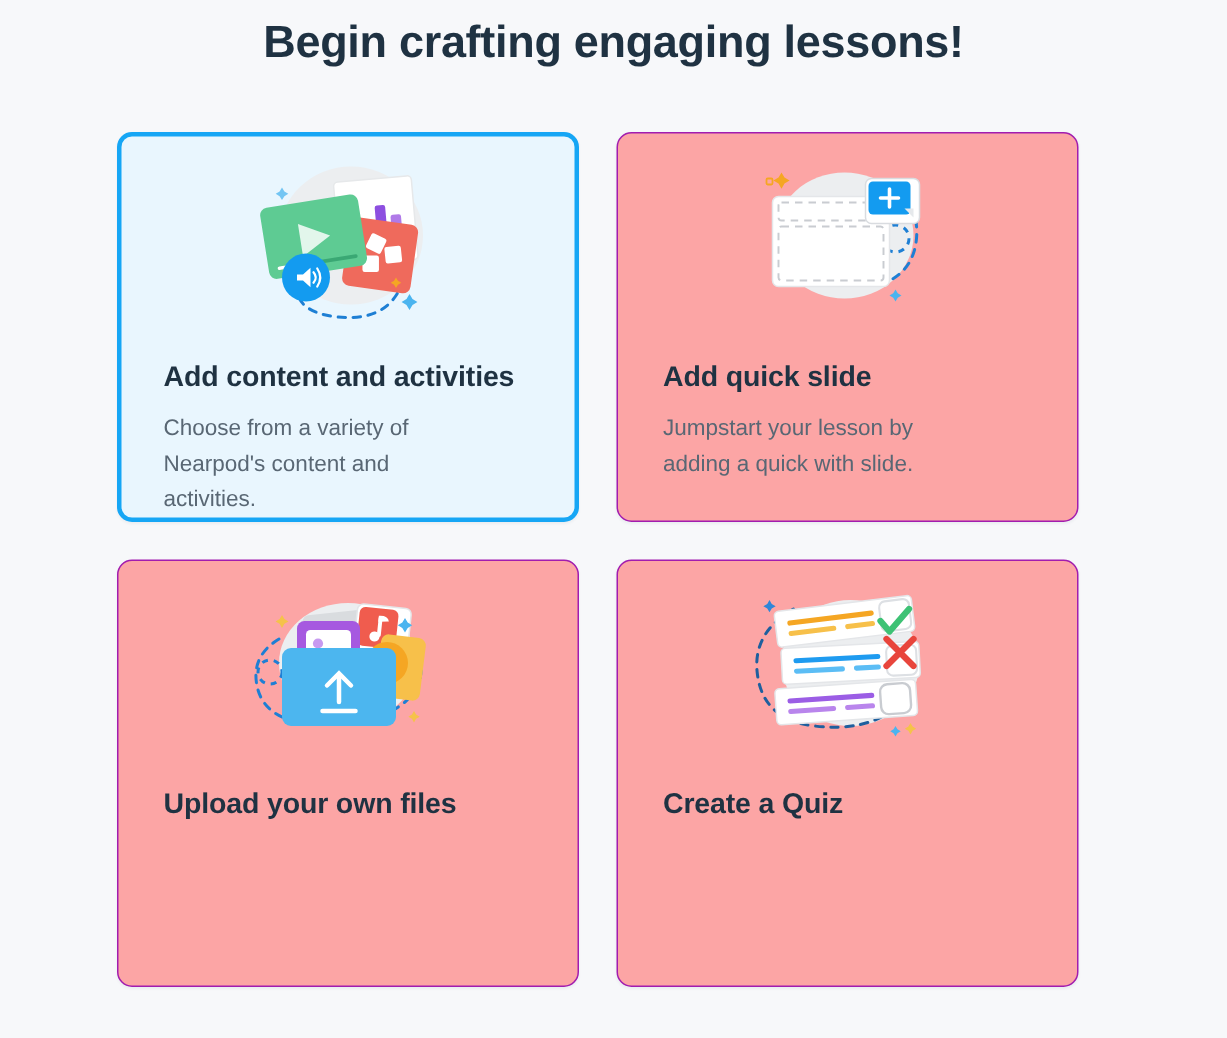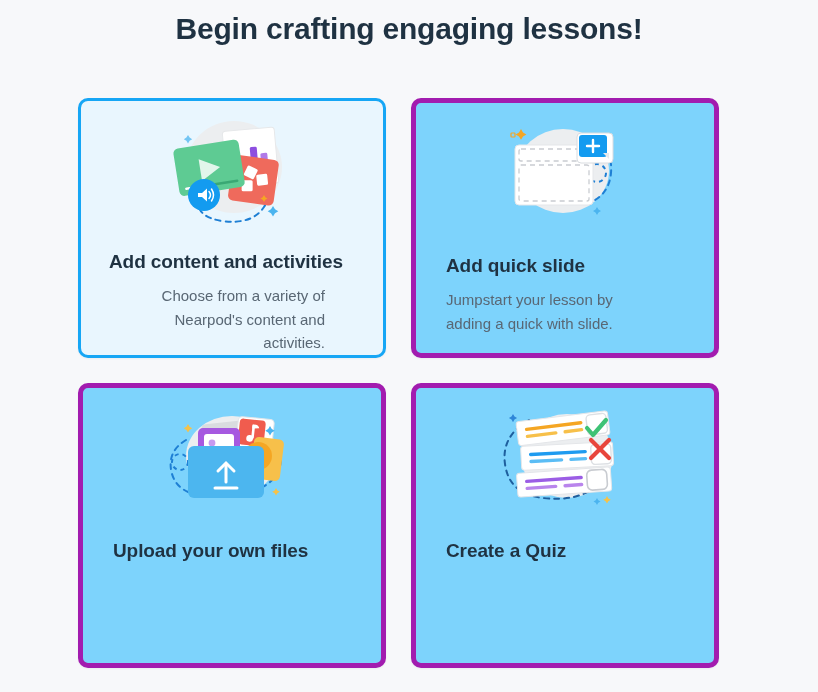--- a/index.html
+++ b/index.html
@@ -25,32 +25,32 @@
     font-weight: 700;
     color: #1f3242;
     letter-spacing: -0.2px;
     padding-top: 9px;
     line-height: 40px;
   }
 
   .card-grid {
     position: absolute;
     left: 78px;
-    top: 98px;
+    top: 88px;
     width: 640px;
     display: grid;
     grid-template-columns: 308px 308px;
     grid-template-rows: 260px 285px;
     column-gap: 25px;
     row-gap: 25px;
   }
 
   .card {
-    background: #7dd3fc;
-    border: 5px solid #a21caf;
+    background: #fca5a5;
+    border: 1px solid #a21caf;
     border-radius: 10px;
     box-shadow: 0 1px 2px rgba(25,40,60,0.05);
     position: relative;
     overflow: hidden;
     cursor: pointer;
   }
 
   .card.selected {
     background: #e9f6fe;
     border: 3px solid #16a6f5;
@@ -80,21 +80,21 @@
 
   .card-desc {
     font-size: 15px;
     color: #596774;
     padding: 0 30px;
     margin-top: 9px;
     line-height: 23.5px;
     max-width: 272px;
   }
 
-  .card.selected .card-desc { padding: 0 28px; text-align: right; }
+  .card.selected .card-desc { padding: 0 28px; }
 
   svg { display: block; }
 </style>
 </head>
 <body>
 
 <div class="page">
 
   <h1 class="page-title">Begin crafting engaging lessons!</h1>
 

